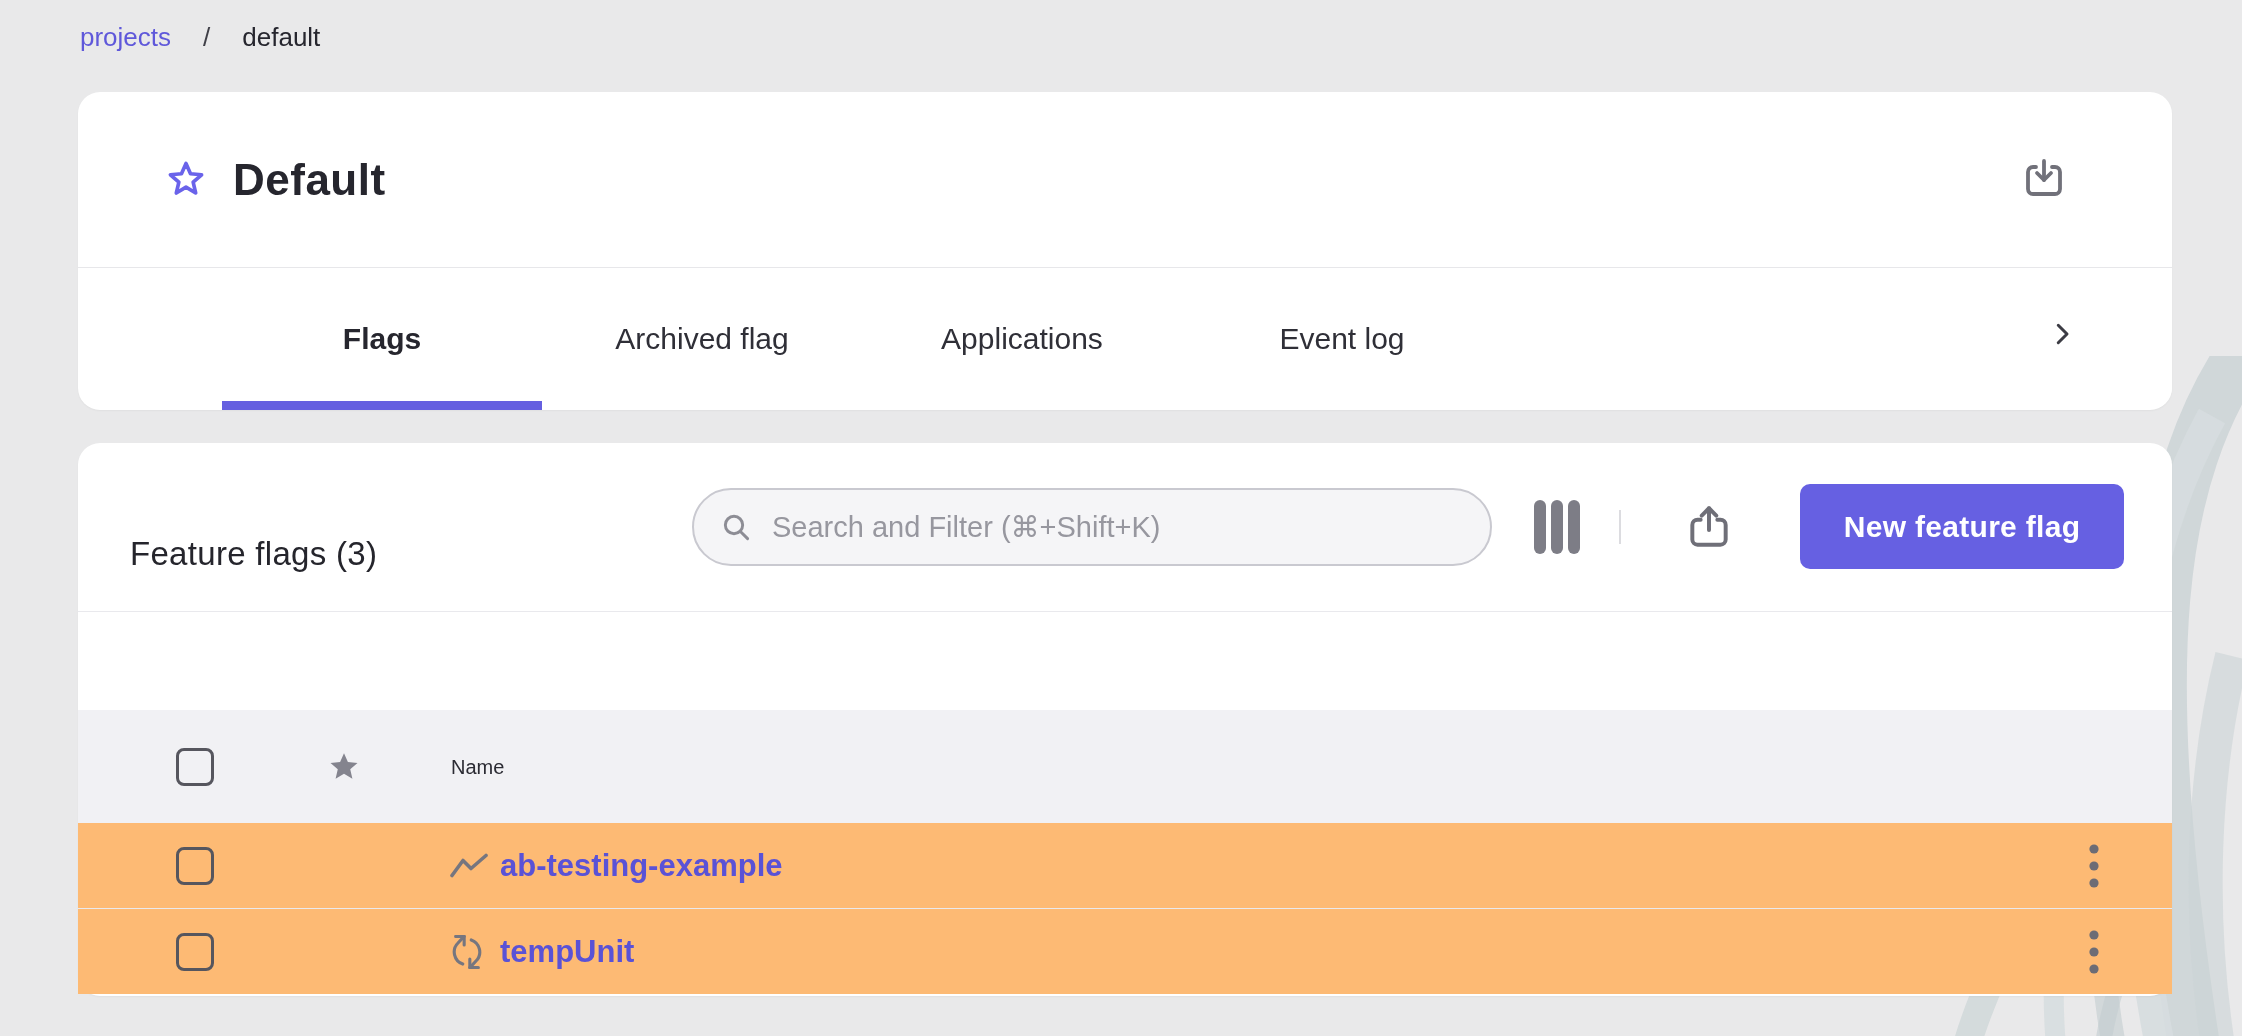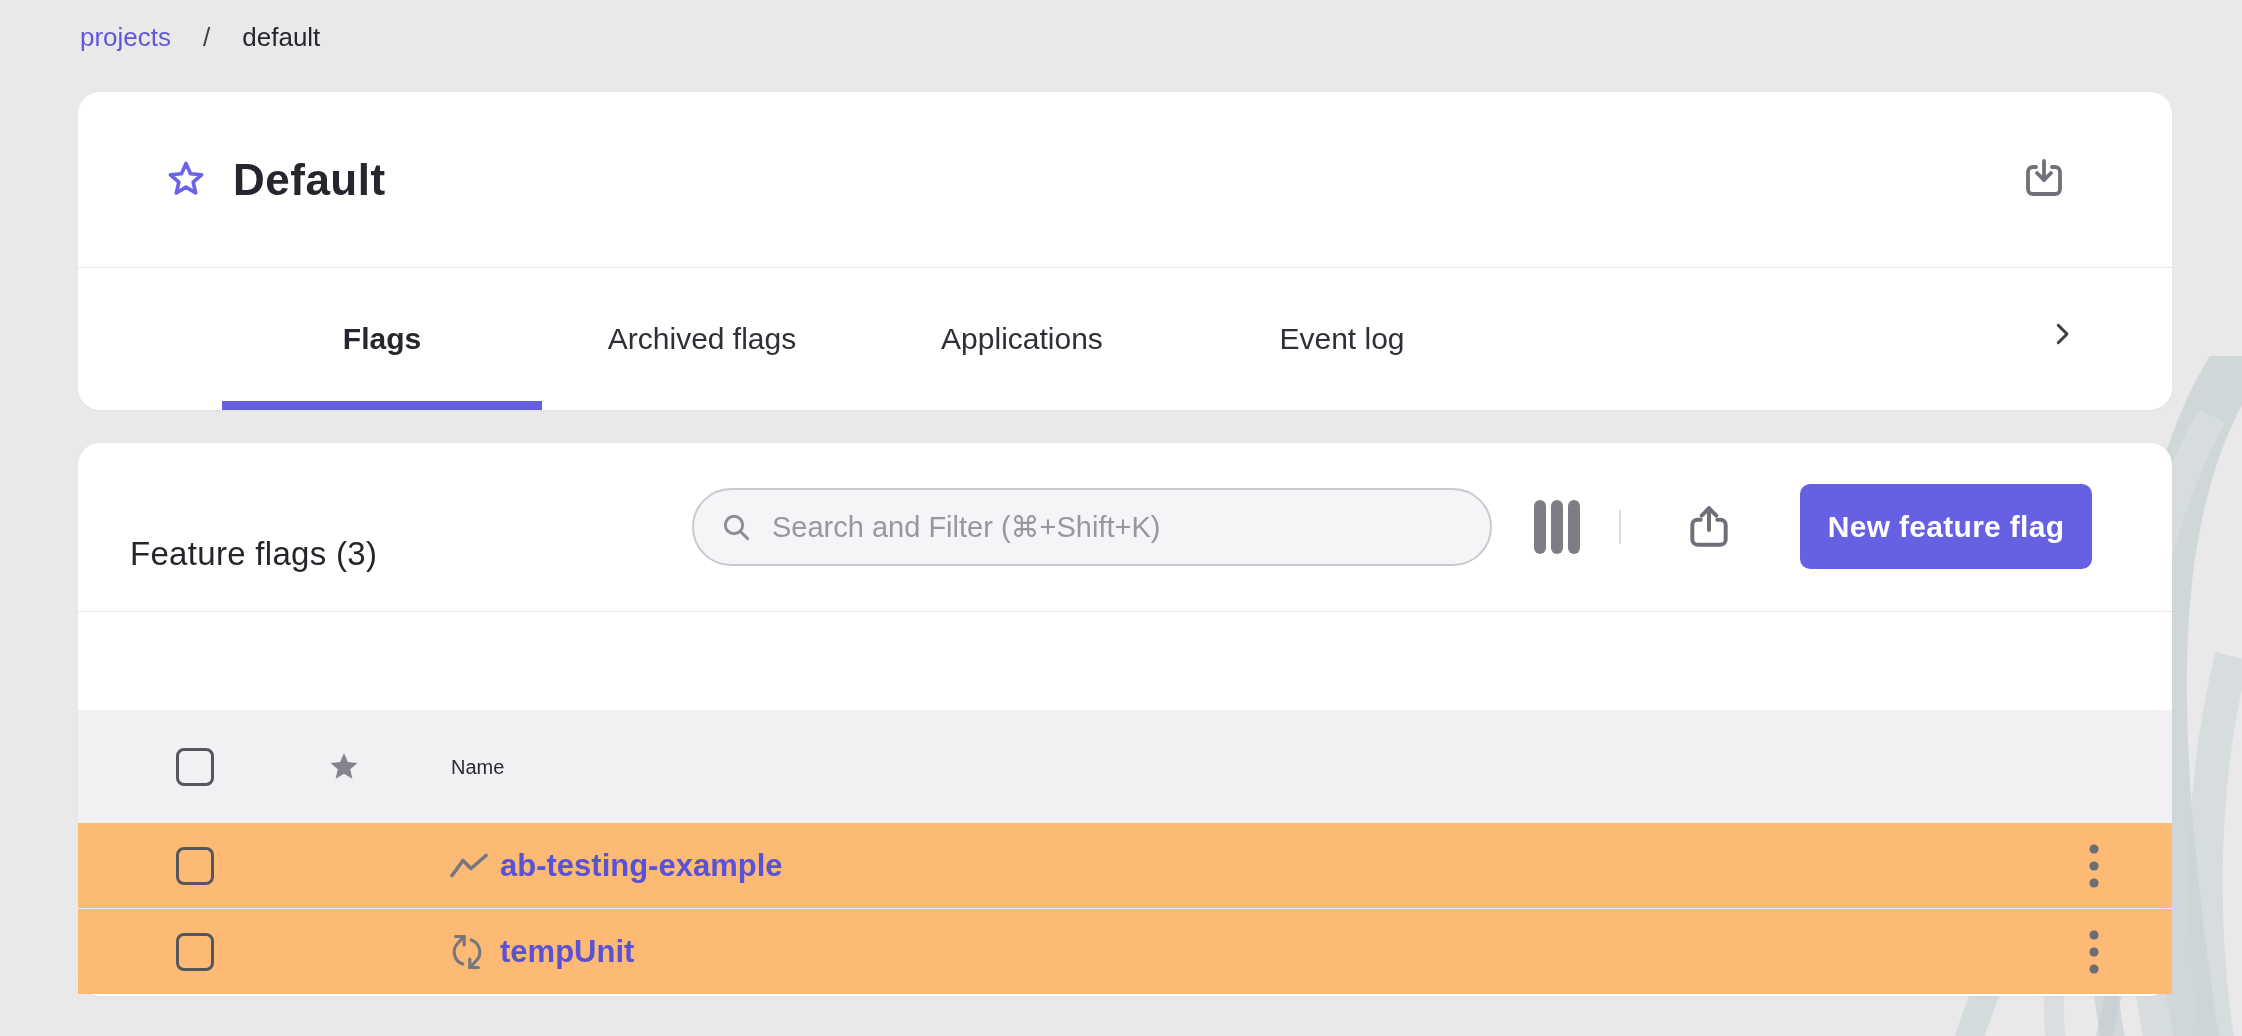--- a/index.html
+++ b/index.html
@@ -36,21 +36,21 @@
   
   .card2{top:443px;height:553px;}
   .toolbar{position:absolute;top:0;left:0;right:0;height:168px;}
   .toolbar-heading{position:absolute;left:52px;top:50%;transform:translateY(-50%);font-size:33px;font-weight:500;color:#25252c;letter-spacing:.3px;}
   .search{position:absolute;left:614px;top:45px;width:800px;height:78px;border-radius:40px;background:#f5f5f7;border:2px solid #c9c9d0;display:flex;align-items:center;padding:0 26px;box-sizing:border-box;}
   .search input{border:none;background:transparent;outline:none;font-size:29px;color:#33333b;width:100%;margin-left:18px;font-family:"Liberation Sans",sans-serif;}
   .search input::placeholder{color:#97979f;}
   .columns-btn{position:absolute;left:1456px;top:50%;transform:translateY(-50%);background:none;border:none;padding:0;cursor:pointer;display:flex;}
   .toolbar-mini-divider{position:absolute;left:1541px;top:67px;width:2px;height:34px;background:#dcdce0;}
   .share-btn{position:absolute;left:1606px;top:50%;transform:translateY(-50%);background:none;border:none;padding:0;cursor:pointer;display:flex;}
-  .new-flag-btn{position:absolute;left:1722px;top:41px;width:292px;height:85px;border-radius:10px;background:#6660e2;color:#ffffff;font-size:30px;font-weight:700;border:none;cursor:pointer;font-family:"Liberation Sans",sans-serif;letter-spacing:.3px;}
+  .new-flag-btn{position:absolute;left:1722px;top:41px;width:324px;height:85px;border-radius:10px;background:#6660e2;color:#ffffff;font-size:30px;font-weight:700;border:none;cursor:pointer;font-family:"Liberation Sans",sans-serif;letter-spacing:.3px;}
 
   .row-divider{position:absolute;left:0;right:0;height:1px;background:#e9e9ed;}
   .d-toolbar{top:168px;}
 
   .add-filter-row{position:absolute;top:169px;left:0;right:0;height:98px;}
   .add-filter-btn{position:absolute;left:70px;top:50%;transform:translateY(-50%);display:flex;align-items:center;gap:22px;background:none;border:none;padding:0;cursor:pointer;color:#5b54d8;font-size:31px;font-weight:700;font-family:"Liberation Sans",sans-serif;}
 
   .thead{position:absolute;top:267px;left:0;right:0;height:113px;background:#f1f1f4;}
   .th-name{position:absolute;left:373px;top:50%;transform:translateY(-50%);font-size:20px;color:#2b2b33;}
 
@@ -101,21 +101,21 @@
     </svg>
   </button>
   <div class="hdr-divider"></div>
 
   <nav class="tabs-row">
     <div class="tab active">
       <span>Flags</span>
       <div class="tab-underline"></div>
     </div>
     <div class="tab">
-        <span>Archived flags</span>
+        <span>Archived flag</span>
       </div>
     <div class="tab">
         <span>Applications</span>
       </div>
     <div class="tab">
         <span>Event log</span>
       </div>
   </nav>
   <div class="tabs-fade"></div>
   <button class="tabs-chevron">

